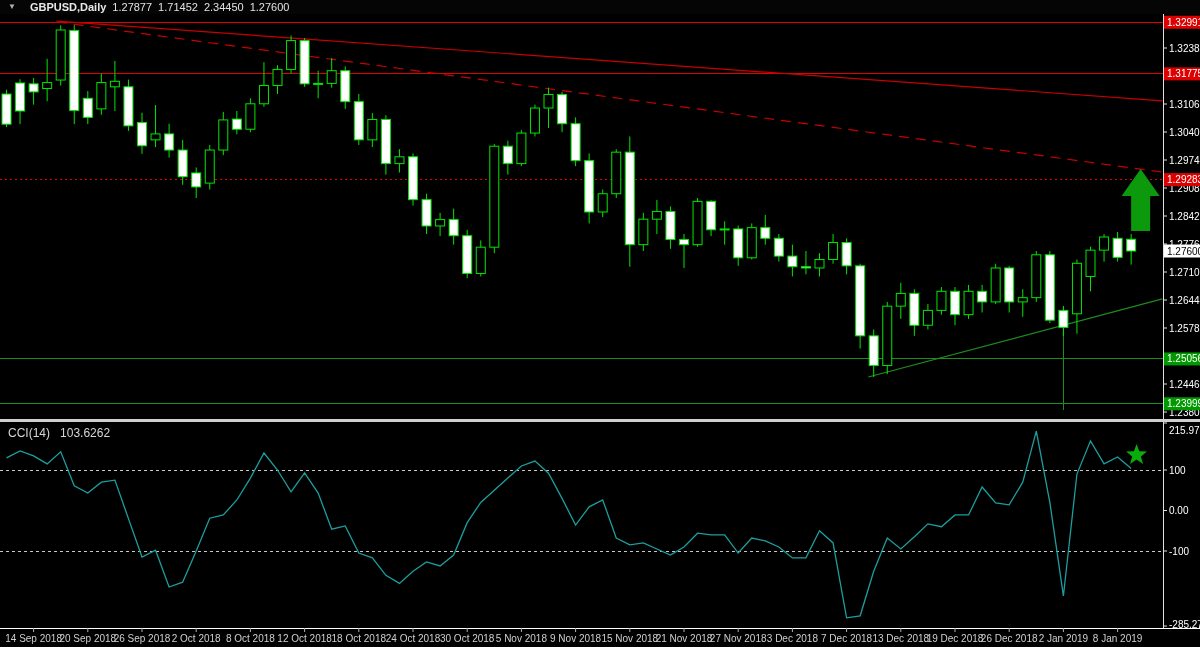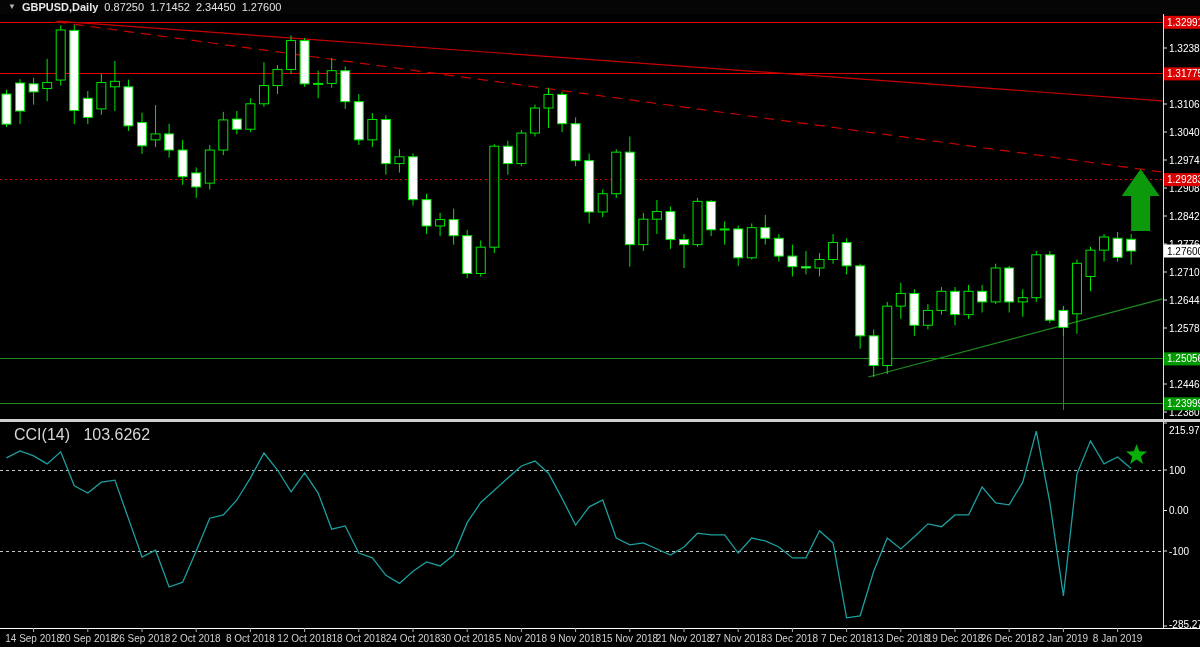--- a/index.html
+++ b/index.html
@@ -1,33 +1,33 @@
 <!DOCTYPE html>
 <html><head>
 <meta charset="utf-8">
 <style>
   html,body{margin:0;padding:0;background:#000;}
   #app{position:relative;width:1200px;height:647px;background:#000;overflow:hidden;
        font-family:"Liberation Sans",sans-serif;}
   #titlebar{position:absolute;left:0;top:0;width:1200px;height:14px;background:#050505;
             display:flex;align-items:center;gap:6px;padding-left:8px;box-sizing:border-box;}
   #titlebar .tri{color:#b0b0b0;font-size:8px;line-height:14px;cursor:pointer;}
-  #titlebar .sym{color:#e8e8e8;font-size:11px;font-weight:bold;letter-spacing:0;}
+  #titlebar .sym{color:#e8e8e8;font-size:11px;font-weight:bold;letter-spacing:0;margin-left:8px;}
   #titlebar .v{color:#e2e2e2;font-size:11px;}
   #chart-svg{position:absolute;left:0;top:0;}
-  #ccilabel{position:absolute;left:14px;top:426px;color:#d6d6d6;font-size:16px;z-index:3;}
+  #ccilabel{position:absolute;left:8px;top:426px;color:#d6d6d6;font-size:12px;z-index:3;}
 </style>
 </head>
 <body>
 
 <div id="app">
   <div id="titlebar">
     <span class="tri">▼</span>
     <span class="sym">GBPUSD,Daily</span>
-    <span class="v">0.87250</span>
+    <span class="v">1.27877</span>
     <span class="v">1.71452</span>
     <span class="v">2.34450</span>
     <span class="v">1.27600</span>
   </div>
 
   <div id="ccilabel">
     <span>CCI(14)</span>
     <span>&nbsp;</span>
     <span>103.6262</span>
   </div>

